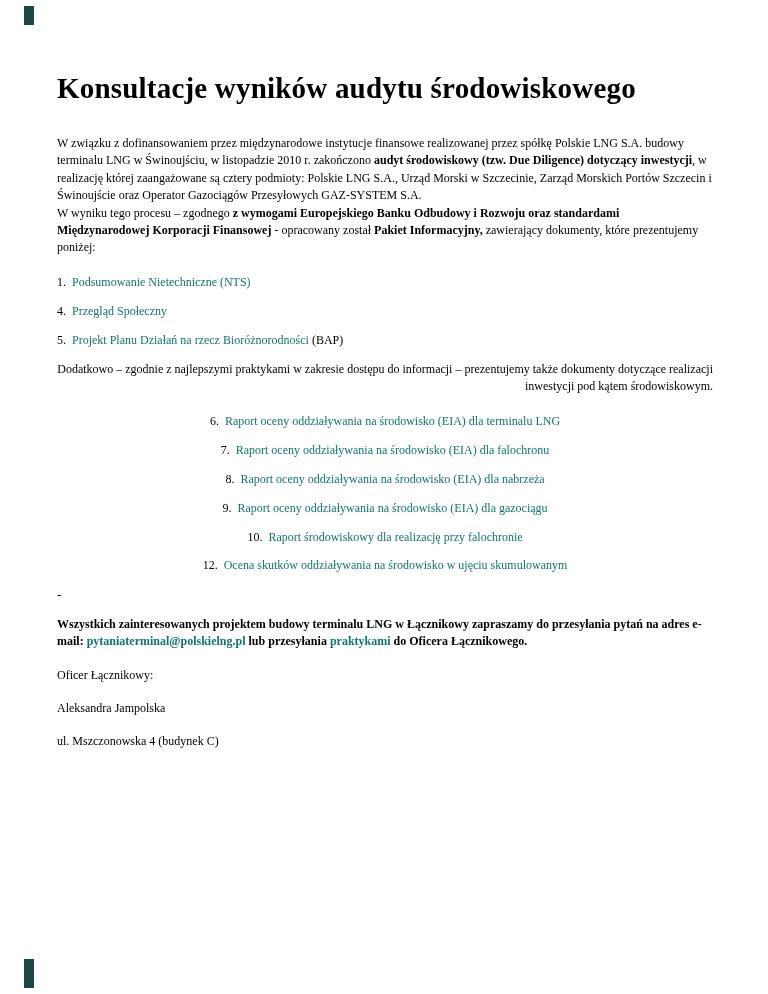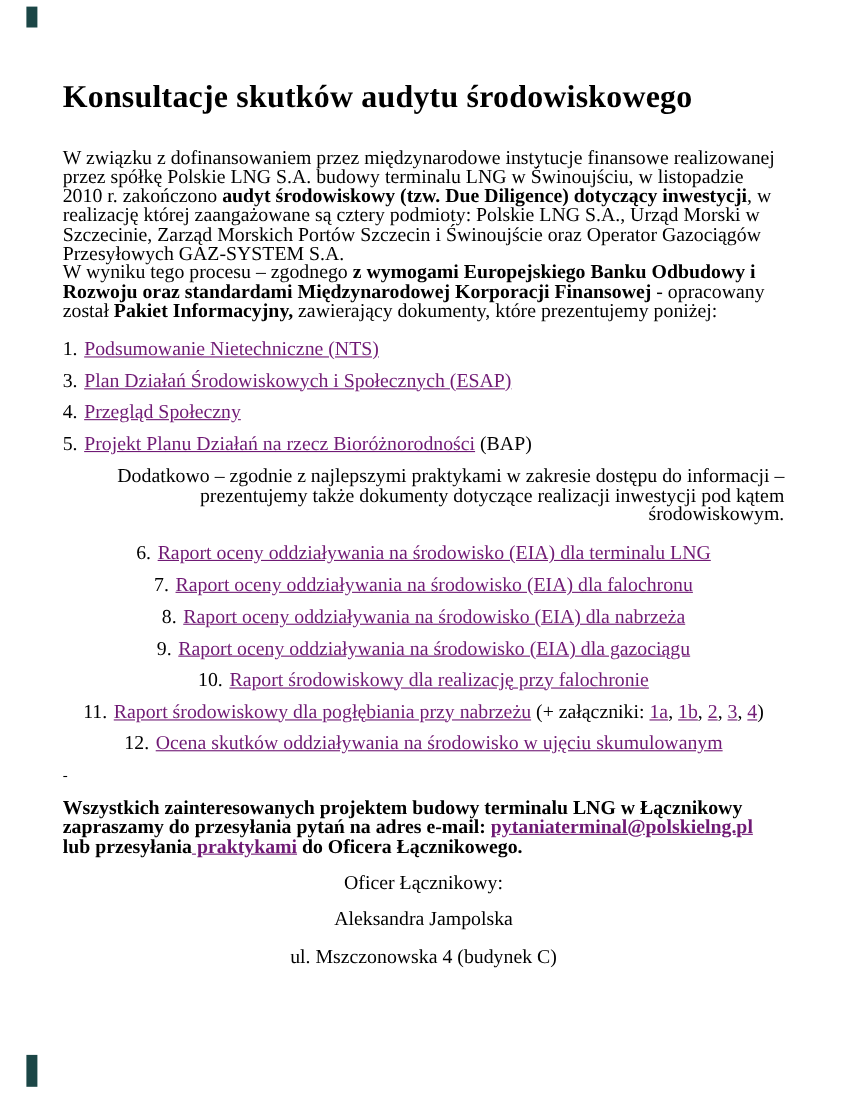--- a/index.html
+++ b/index.html
@@ -19,65 +19,63 @@
   .page { position: absolute; left: 57px; top: 0; width: 656px; }
 
   h1.title {
     font-size: 29px;
     line-height: 33px;
     font-weight: 700;
     margin: 72px 0 0 0;
     letter-spacing: 0.2px;
   }
 
-  .bodytext { font-size: 18px; line-height: 17.4px; }
+  .bodytext { font-size: 12px; line-height: 17.4px; }
 
   p.intro { margin: 30px 0 0 0; }
   p.mid   { margin: 0; text-align: right; }
   b { font-weight: 700; }
 
-  .lnk { color: #701a75; text-decoration: underline; cursor: pointer; }
+  .lnk { color: #0f766e; cursor: pointer; }
 
   .doclist  { margin-top: 17px; }
   .doclist2 { margin-top: 17.5px; text-align: center; }
   p.doc-item { margin: 0 0 11.5px 0; }
   .num { margin-right: 6px; }
 
   p.dash-line { margin: 8px 0 0 0; font-size: 13.5px; line-height: 17.4px; }
   p.closing   { margin: 12px 0 0 0; font-weight: 700; }
-  p.footer-line { margin: 16px 0 0 0; text-align: center; }
+  p.footer-line { margin: 16px 0 0 0; }
 </style>
 </head>
 <body>
 
 <div class="corner-mark top"></div>
 <div class="corner-mark bottom"></div>
 
 <div class="page">
 
-  <h1 class="title">Konsultacje skutków audytu środowiskowego</h1>
+  <h1 class="title">Konsultacje wyników audytu środowiskowego</h1>
 
   <p class="intro bodytext"><span>W związku z dofinansowaniem przez międzynarodowe instytucje finansowe realizowanej przez spółkę Polskie LNG S.A. budowy terminalu LNG w Świnoujściu, w listopadzie 2010 r. zakończono </span><b>audyt środowiskowy (tzw. Due Diligence) dotyczący inwestycji</b><span>, w realizację której zaangażowane są cztery podmioty: Polskie LNG S.A., Urząd Morski w Szczecinie, Zarząd Morskich Portów Szczecin i Świnoujście oraz Operator Gazociągów Przesyłowych GAZ-SYSTEM S.A.</span><br><span>W wyniku tego procesu – zgodnego </span><b>z wymogami Europejskiego Banku Odbudowy i Rozwoju oraz standardami Międzynarodowej Korporacji Finansowej</b><span> - opracowany został </span><b>Pakiet Informacyjny,</b><span> zawierający dokumenty, które prezentujemy poniżej:</span></p>
 
   <div class="doclist">
     <p class="doc-item bodytext"><span class="num">1.</span><a class="lnk">Podsumowanie Nietechniczne (NTS)</a></p>
-    <p class="doc-item bodytext"><span class="num">3.</span><a class="lnk">Plan Działań Środowiskowych i Społecznych (ESAP)</a></p>
     <p class="doc-item bodytext"><span class="num">4.</span><a class="lnk">Przegląd Społeczny</a></p>
     <p class="doc-item bodytext"><span class="num">5.</span><a class="lnk">Projekt Planu Działań na rzecz Bioróżnorodności</a><span> (BAP)</span></p>
   </div>
 
   <p class="mid bodytext">Dodatkowo – zgodnie z najlepszymi praktykami w zakresie dostępu do informacji – prezentujemy także dokumenty dotyczące realizacji inwestycji pod kątem środowiskowym.</p>
 
   <div class="doclist2">
     <p class="doc-item bodytext"><span class="num">6.</span><a class="lnk">Raport oceny oddziaływania na środowisko (EIA) dla terminalu LNG</a></p>
     <p class="doc-item bodytext"><span class="num">7.</span><a class="lnk">Raport oceny oddziaływania na środowisko (EIA) dla falochronu</a></p>
     <p class="doc-item bodytext"><span class="num">8.</span><a class="lnk">Raport oceny oddziaływania na środowisko (EIA) dla nabrzeża</a></p>
     <p class="doc-item bodytext"><span class="num">9.</span><a class="lnk">Raport oceny oddziaływania na środowisko (EIA) dla gazociągu</a></p>
     <p class="doc-item bodytext"><span class="num">10.</span><a class="lnk">Raport środowiskowy dla realizację przy falochronie</a></p>
-    <p class="doc-item bodytext"><span class="num">11.</span><a class="lnk">Raport środowiskowy dla pogłębiania przy nabrzeżu</a><span> (+ załączniki: </span><span><a class="lnk">1a</a>, <a class="lnk">1b</a>, <a class="lnk">2</a>, <a class="lnk">3</a>, <a class="lnk">4</a></span><span>)</span></p>
     <p class="doc-item bodytext"><span class="num">12.</span><a class="lnk">Ocena skutków oddziaływania na środowisko w ujęciu skumulowanym</a></p>
   </div>
 
   <p class="dash-line">-</p>
 
   <p class="closing bodytext"><span>Wszystkich zainteresowanych projektem budowy terminalu LNG w Łącznikowy zapraszamy do przesyłania pytań na adres e-mail: </span><a class="lnk">pytaniaterminal@polskielng.pl</a><span> lub przesyłania</span><a class="lnk"> praktykami</a><span> do Oficera Łącznikowego.</span></p>
 
   <p class="footer-line bodytext">Oficer Łącznikowy:</p>
   <p class="footer-line bodytext">Aleksandra Jampolska</p>
   <p class="footer-line bodytext">ul. Mszczonowska 4 (budynek C)</p>

